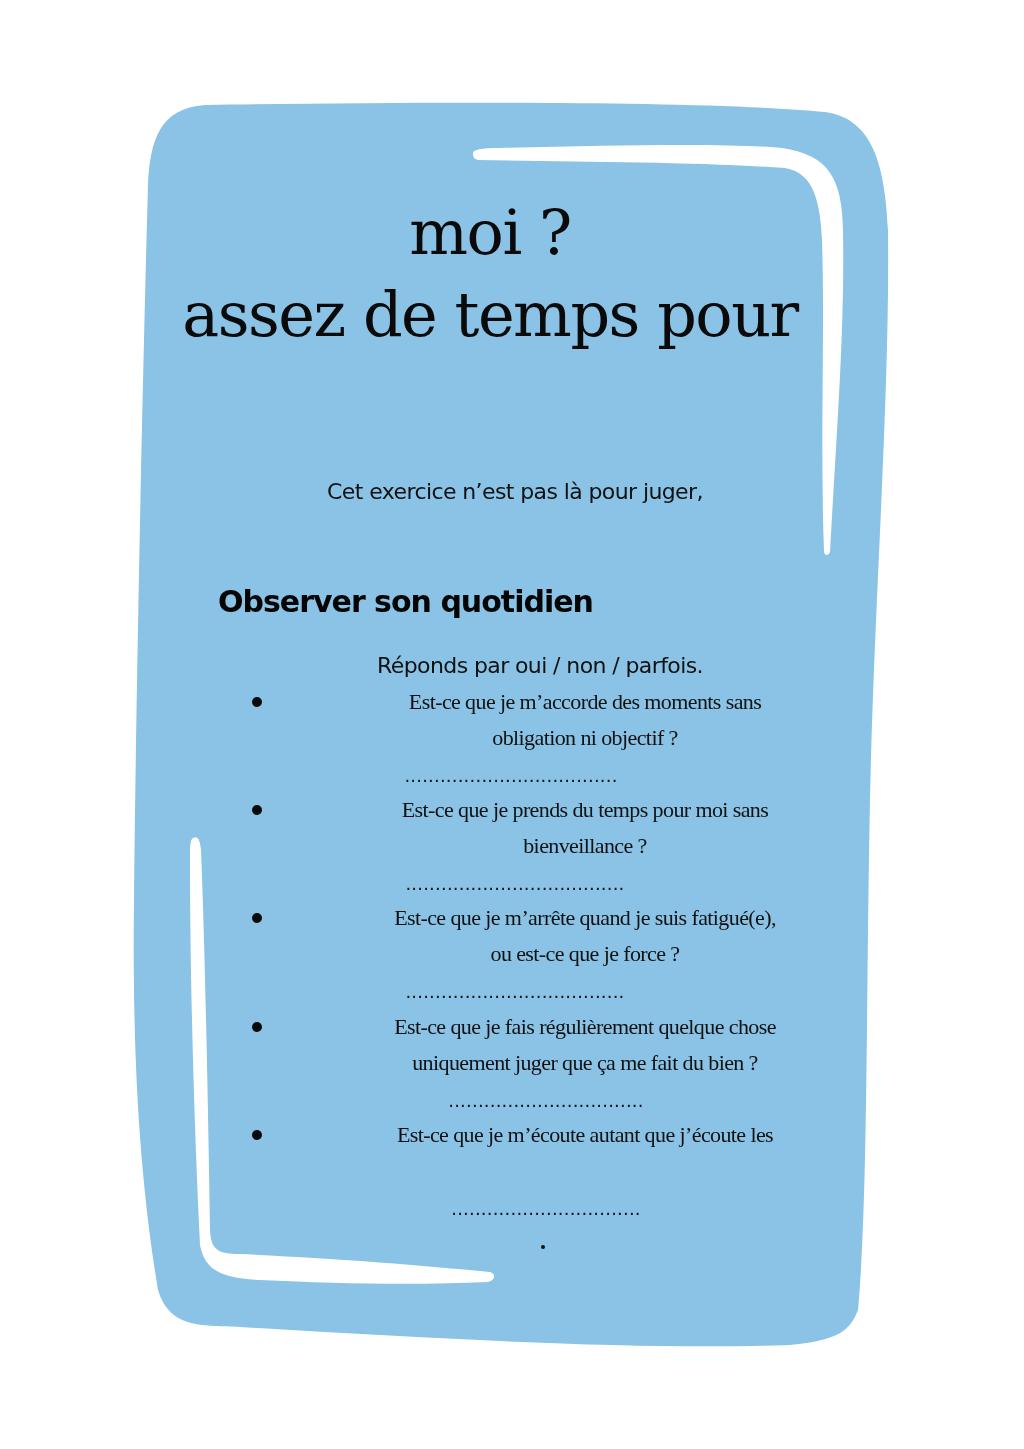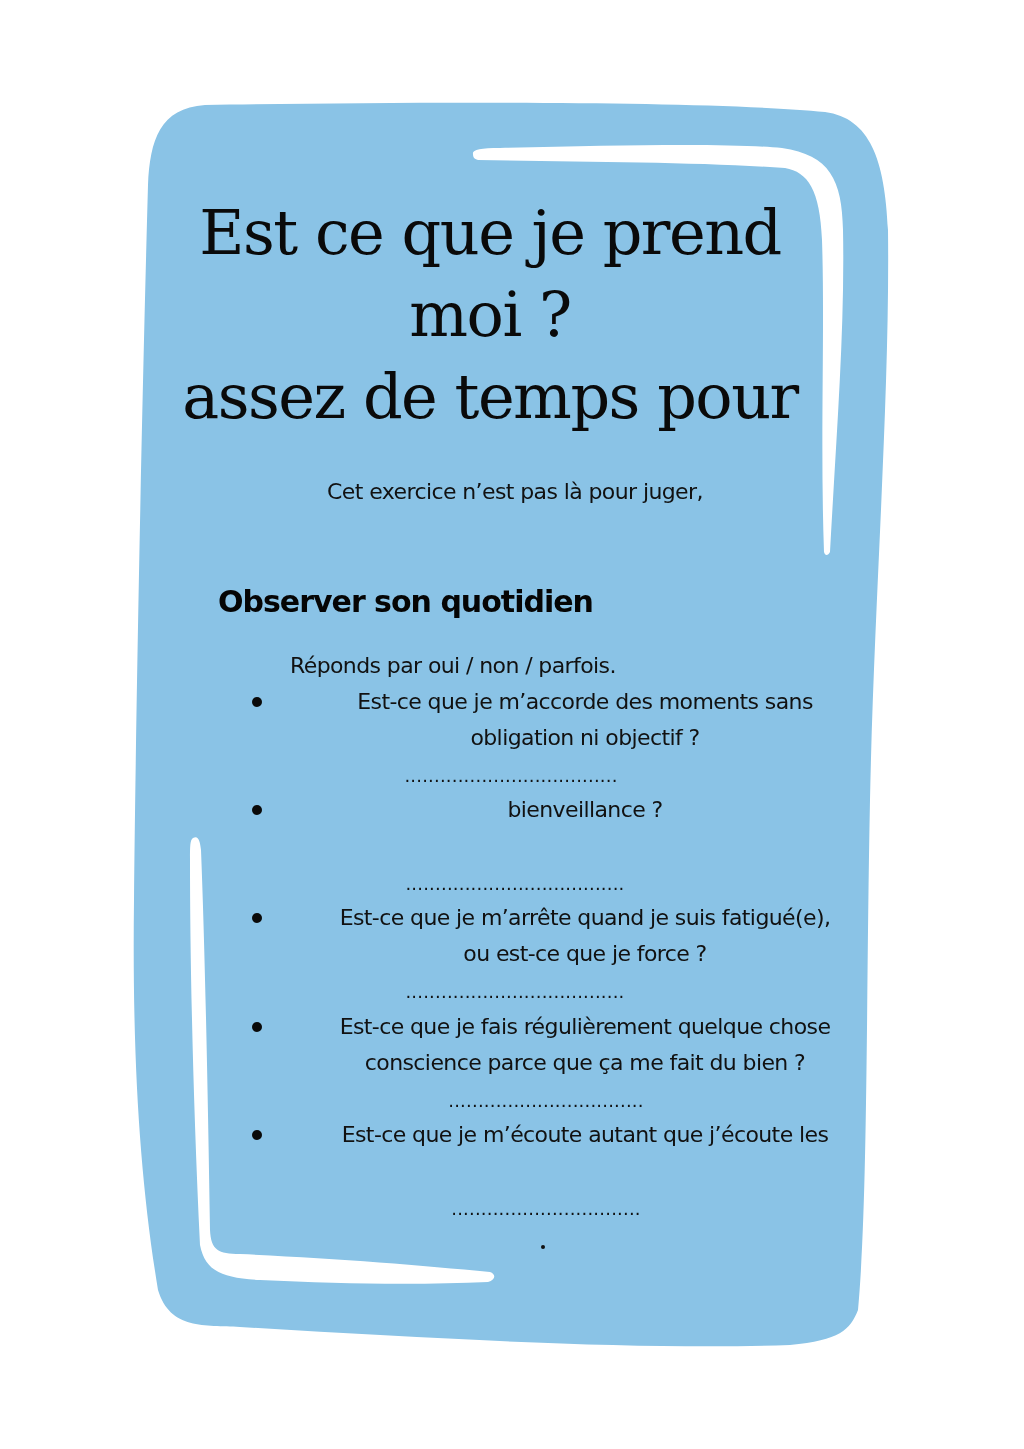--- a/index.html
+++ b/index.html
@@ -25,33 +25,33 @@
     }
     .intro span { display: block; }
     .section-title {
       position: absolute; left: 208px; top: 574px;
       font-family: "DejaVu Sans", "Liberation Sans", sans-serif;
       font-weight: bold; font-size: 30px; letter-spacing: -1px; color: #050505; margin: 10px;
     }
     .instructions {
       position: absolute; left: 290px; width: 500px; top: 648px;
       font-family: "DejaVu Sans", "Liberation Sans", sans-serif;
-      font-size: 22px; line-height: 36px; text-align: left; letter-spacing: -0.6px;
+      font-size: 22px; line-height: 36px; text-align: center; letter-spacing: -0.6px;
     }
     .q {
       position: absolute; left: 250px; width: 620px;
       font-family: "DejaVu Sans", "Liberation Sans", sans-serif;
       font-size: 22px; line-height: 36px; letter-spacing: -0.6px;
     }
     .bullet {
       position: absolute; left: 0; top: 0; width: 14px; height: 36px;
       display: flex; align-items: center; justify-content: center;
     }
     .bullet i { display: block; width: 10px; height: 10px; border-radius: 50%; background: #0a0a0a; }
-    .q-text { position: absolute; left: 30px; width: 610px; text-align: center; }
+    .q-text { position: absolute; left: 30px; width: 610px; text-align: center; font-family: Liberation Serif, serif; }
     .q-text span { display: block; }
     .dots {
       position: absolute; text-align: center; width: 400px;
       font-family: "DejaVu Sans", "Liberation Sans", sans-serif;
       font-size: 18px; letter-spacing: 0.2px; line-height: 20px; color: #111; overflow: hidden; white-space: nowrap;
     }
     .final-dot {
       position: absolute; left: 541px; top: 1245px;
       width: 4px; height: 4px; border-radius: 50%; background: #111;
     }
@@ -91,21 +91,20 @@
          C496,1274 496,1280 488,1282
          C420,1285 340,1284 260,1280
          C220,1278 205,1270 200,1245
          C193,1100 190,960 190,860
          C190,846 190,840 193,838 Z" fill="#ffffff"></path>
   </svg>
 
   <div class="content">
 
     <h1 class="title">
-      <span>Est ce que je prend</span>
       <span>moi ?</span>
       <span>assez de temps pour</span>
     </h1>
 
     <div class="intro">
       <span>Cet exercice n’est pas là pour juger,</span>
     </div>
 
     <h2 class="section-title">Observer son quotidien</h2>
 
@@ -120,20 +119,21 @@
         <span>obligation ni objectif ?</span>
       </div>
     </div>
     <div class="dots" style="left:343px; top:766px; width:336px;">....................................</div>
 
     <div class="q" style="top:792px;">
       <span class="bullet">
           <i></i>
         </span>
       <div class="q-text">
+        <span>Est-ce que je prends du temps pour moi sans</span>
         <span>bienveillance ?</span>
       </div>
     </div>
     <div class="dots" style="left:345px; top:874px; width:340px;">.....................................</div>
 
     <div class="q" style="top:900px;">
       <span class="bullet">
           <i></i>
         </span>
       <div class="q-text">
@@ -142,21 +142,21 @@
       </div>
     </div>
     <div class="dots" style="left:345px; top:982px; width:340px;">.....................................</div>
 
     <div class="q" style="top:1009px;">
       <span class="bullet">
           <i></i>
         </span>
       <div class="q-text">
         <span>Est-ce que je fais régulièrement quelque chose</span>
-        <span>conscience parce que ça me fait du bien ?</span>
+        <span>uniquement juger que ça me fait du bien ?</span>
       </div>
     </div>
     <div class="dots" style="left:390px; top:1091px; width:312px;">.................................</div>
 
     <div class="q" style="top:1117px;">
       <span class="bullet">
           <i></i>
         </span>
       <div class="q-text">
         <span>Est-ce que je m’écoute autant que j’écoute les</span>

